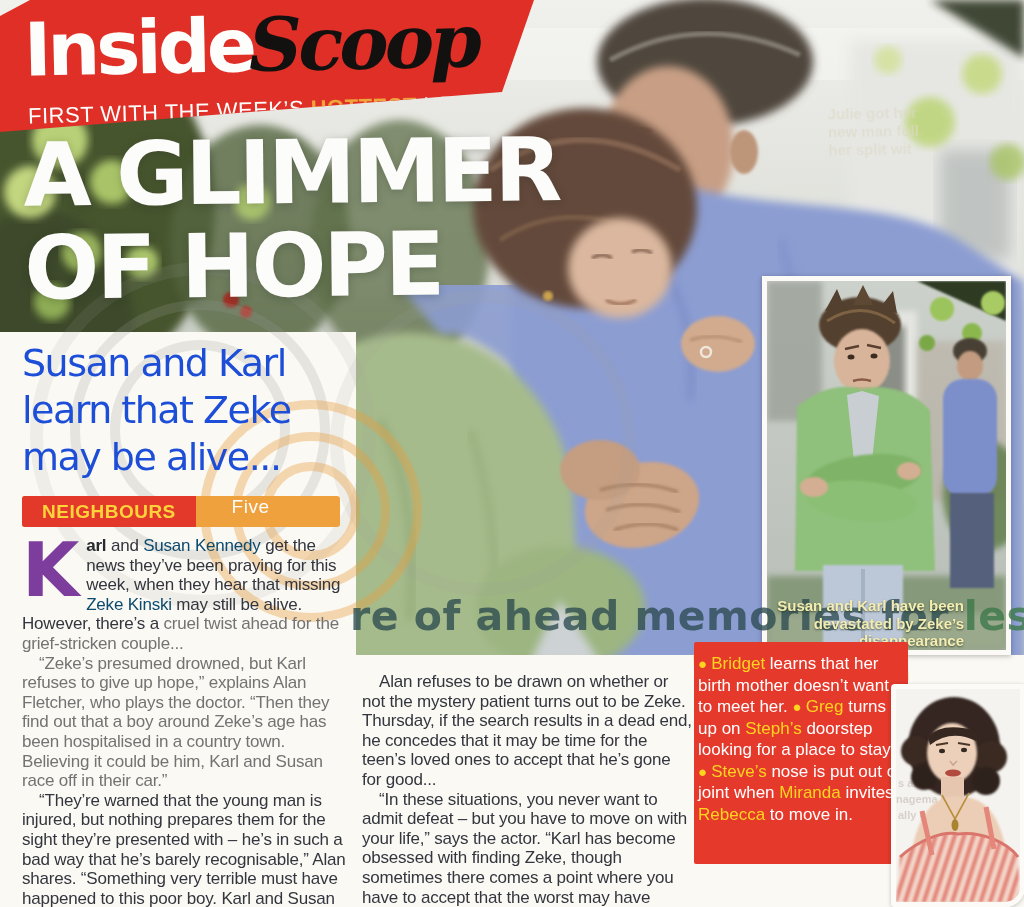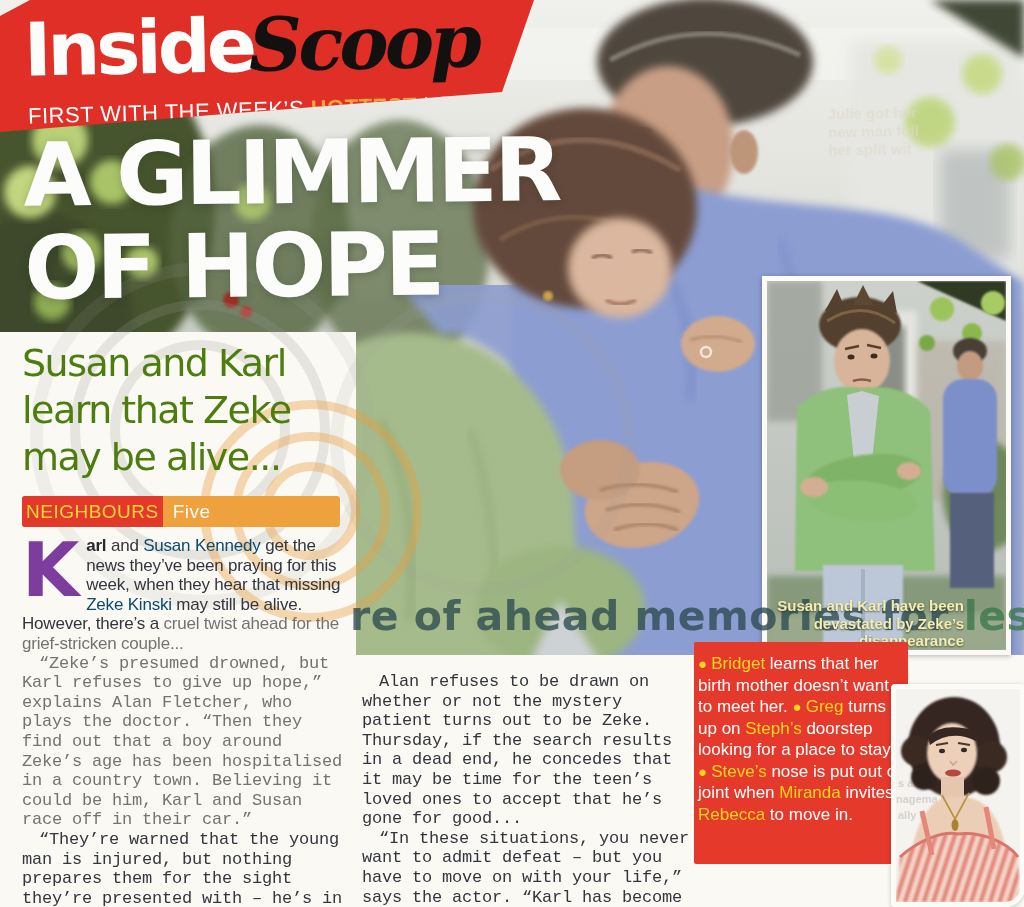--- a/index.html
+++ b/index.html
@@ -28,32 +28,32 @@
 
   
   .headline{position:absolute;left:24px;top:126px;z-index:4;transform:rotate(-0.6deg);
             font-family:"DejaVu Sans",sans-serif;font-weight:bold;color:#fcfcfa;
             font-size:88px;line-height:93px;letter-spacing:-3px;
             text-shadow:0 2px 8px rgba(30,40,30,0.25);}
 
   
   .panel-content{position:absolute;left:0;top:332px;width:356px;z-index:4;padding:8px 0 0 22px;box-sizing:border-box;}
   .standfirst{width:330px;font-family:"DejaVu Sans",sans-serif;font-size:38px;line-height:47px;
-              color:#4d7c0f;letter-spacing:-1.5px;}
+              color:#1d4ed8;letter-spacing:-1.5px;}
   .show-bar{display:flex;align-items:stretch;width:318px;height:31px;margin-top:15px;border-radius:3px;overflow:hidden;background:#efa13e;}
-  .show-badge{background:#e2392b;display:flex;align-items:center;padding:0 4px;font-weight:normal;font-size:19px;color:#ffd43a;letter-spacing:0.5px;}
-  .show-when{display:flex;align-items:center;padding:0 10px;font-size:19px;color:#fdfdfc;letter-spacing:0.5px;gap:14px;}
+  .show-badge{background:#e2392b;display:flex;align-items:center;padding:0 20px;font-weight:bold;font-size:19px;color:#ffd43a;letter-spacing:0.5px;}
+  .show-when{display:flex;align-items:center;padding:0 10px;font-size:19px;color:#fdfdfc;letter-spacing:0.5px;gap:14px;flex-direction:column;}
   .show-day{font-weight:bold;margin-top:45px;}
 
   
   .col{width:328px;font-size:17px;line-height:19.6px;color:#33363e;letter-spacing:-0.2px;}
   .col-left{margin-top:9px;}
   .col-middle{position:absolute;left:362px;top:664px;width:330px;z-index:4;padding-top:8px;}
   .col p{margin:0;}
-  .col p.ind{text-indent:17px;font-family:Liberation Mono, monospace;}
+  .col p.ind{text-indent:17px;}
   .dropcap{float:left;font-size:74px;line-height:56px;font-weight:bold;color:#7d3d9c;margin:6px 7px 0 0;font-family:"DejaVu Sans",sans-serif;}
   .seg-darkbold{font-weight:bold;color:#26292e;}
   .seg-dark{color:#33363e;}
   .seg-gray{color:#737373;}
   .seg-purple{color:#0c4a6e;font-weight:normal;}
   .seg-white{color:#ffffff;}
   .seg-yellow{color:#ffd41f;}
   .seg-bullet{color:#ffd41f;font-size:15px;}
 
   

